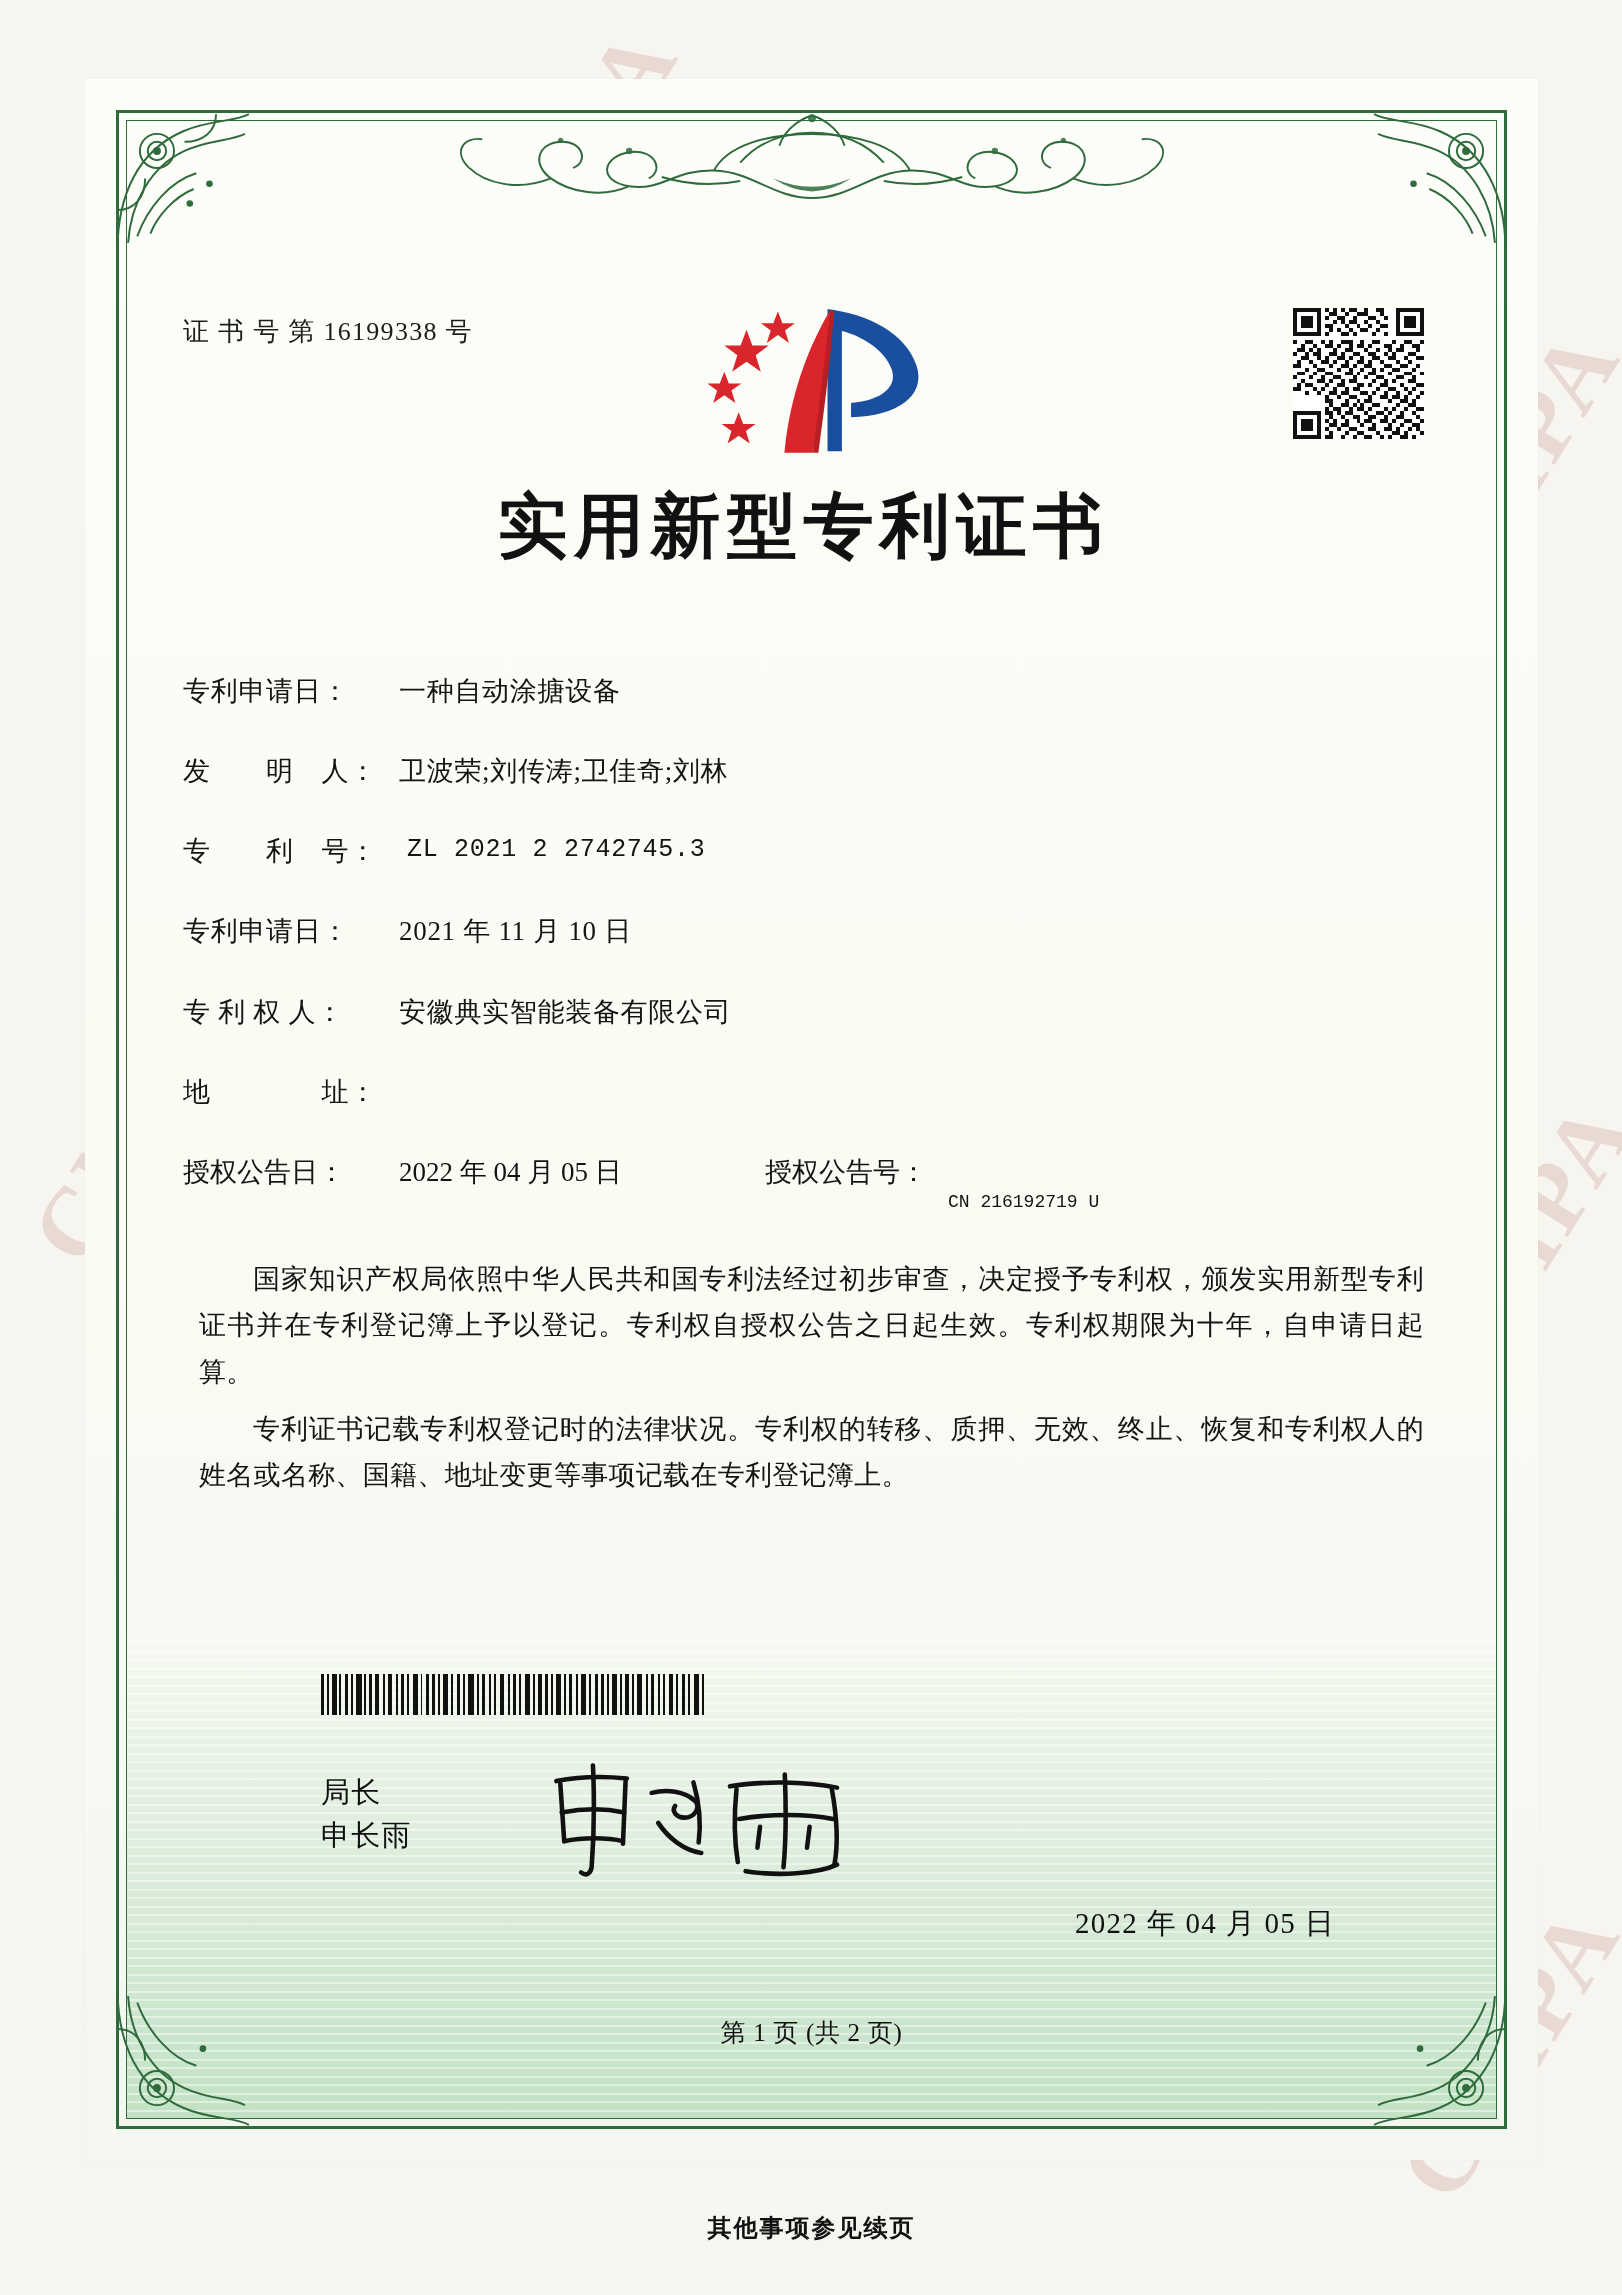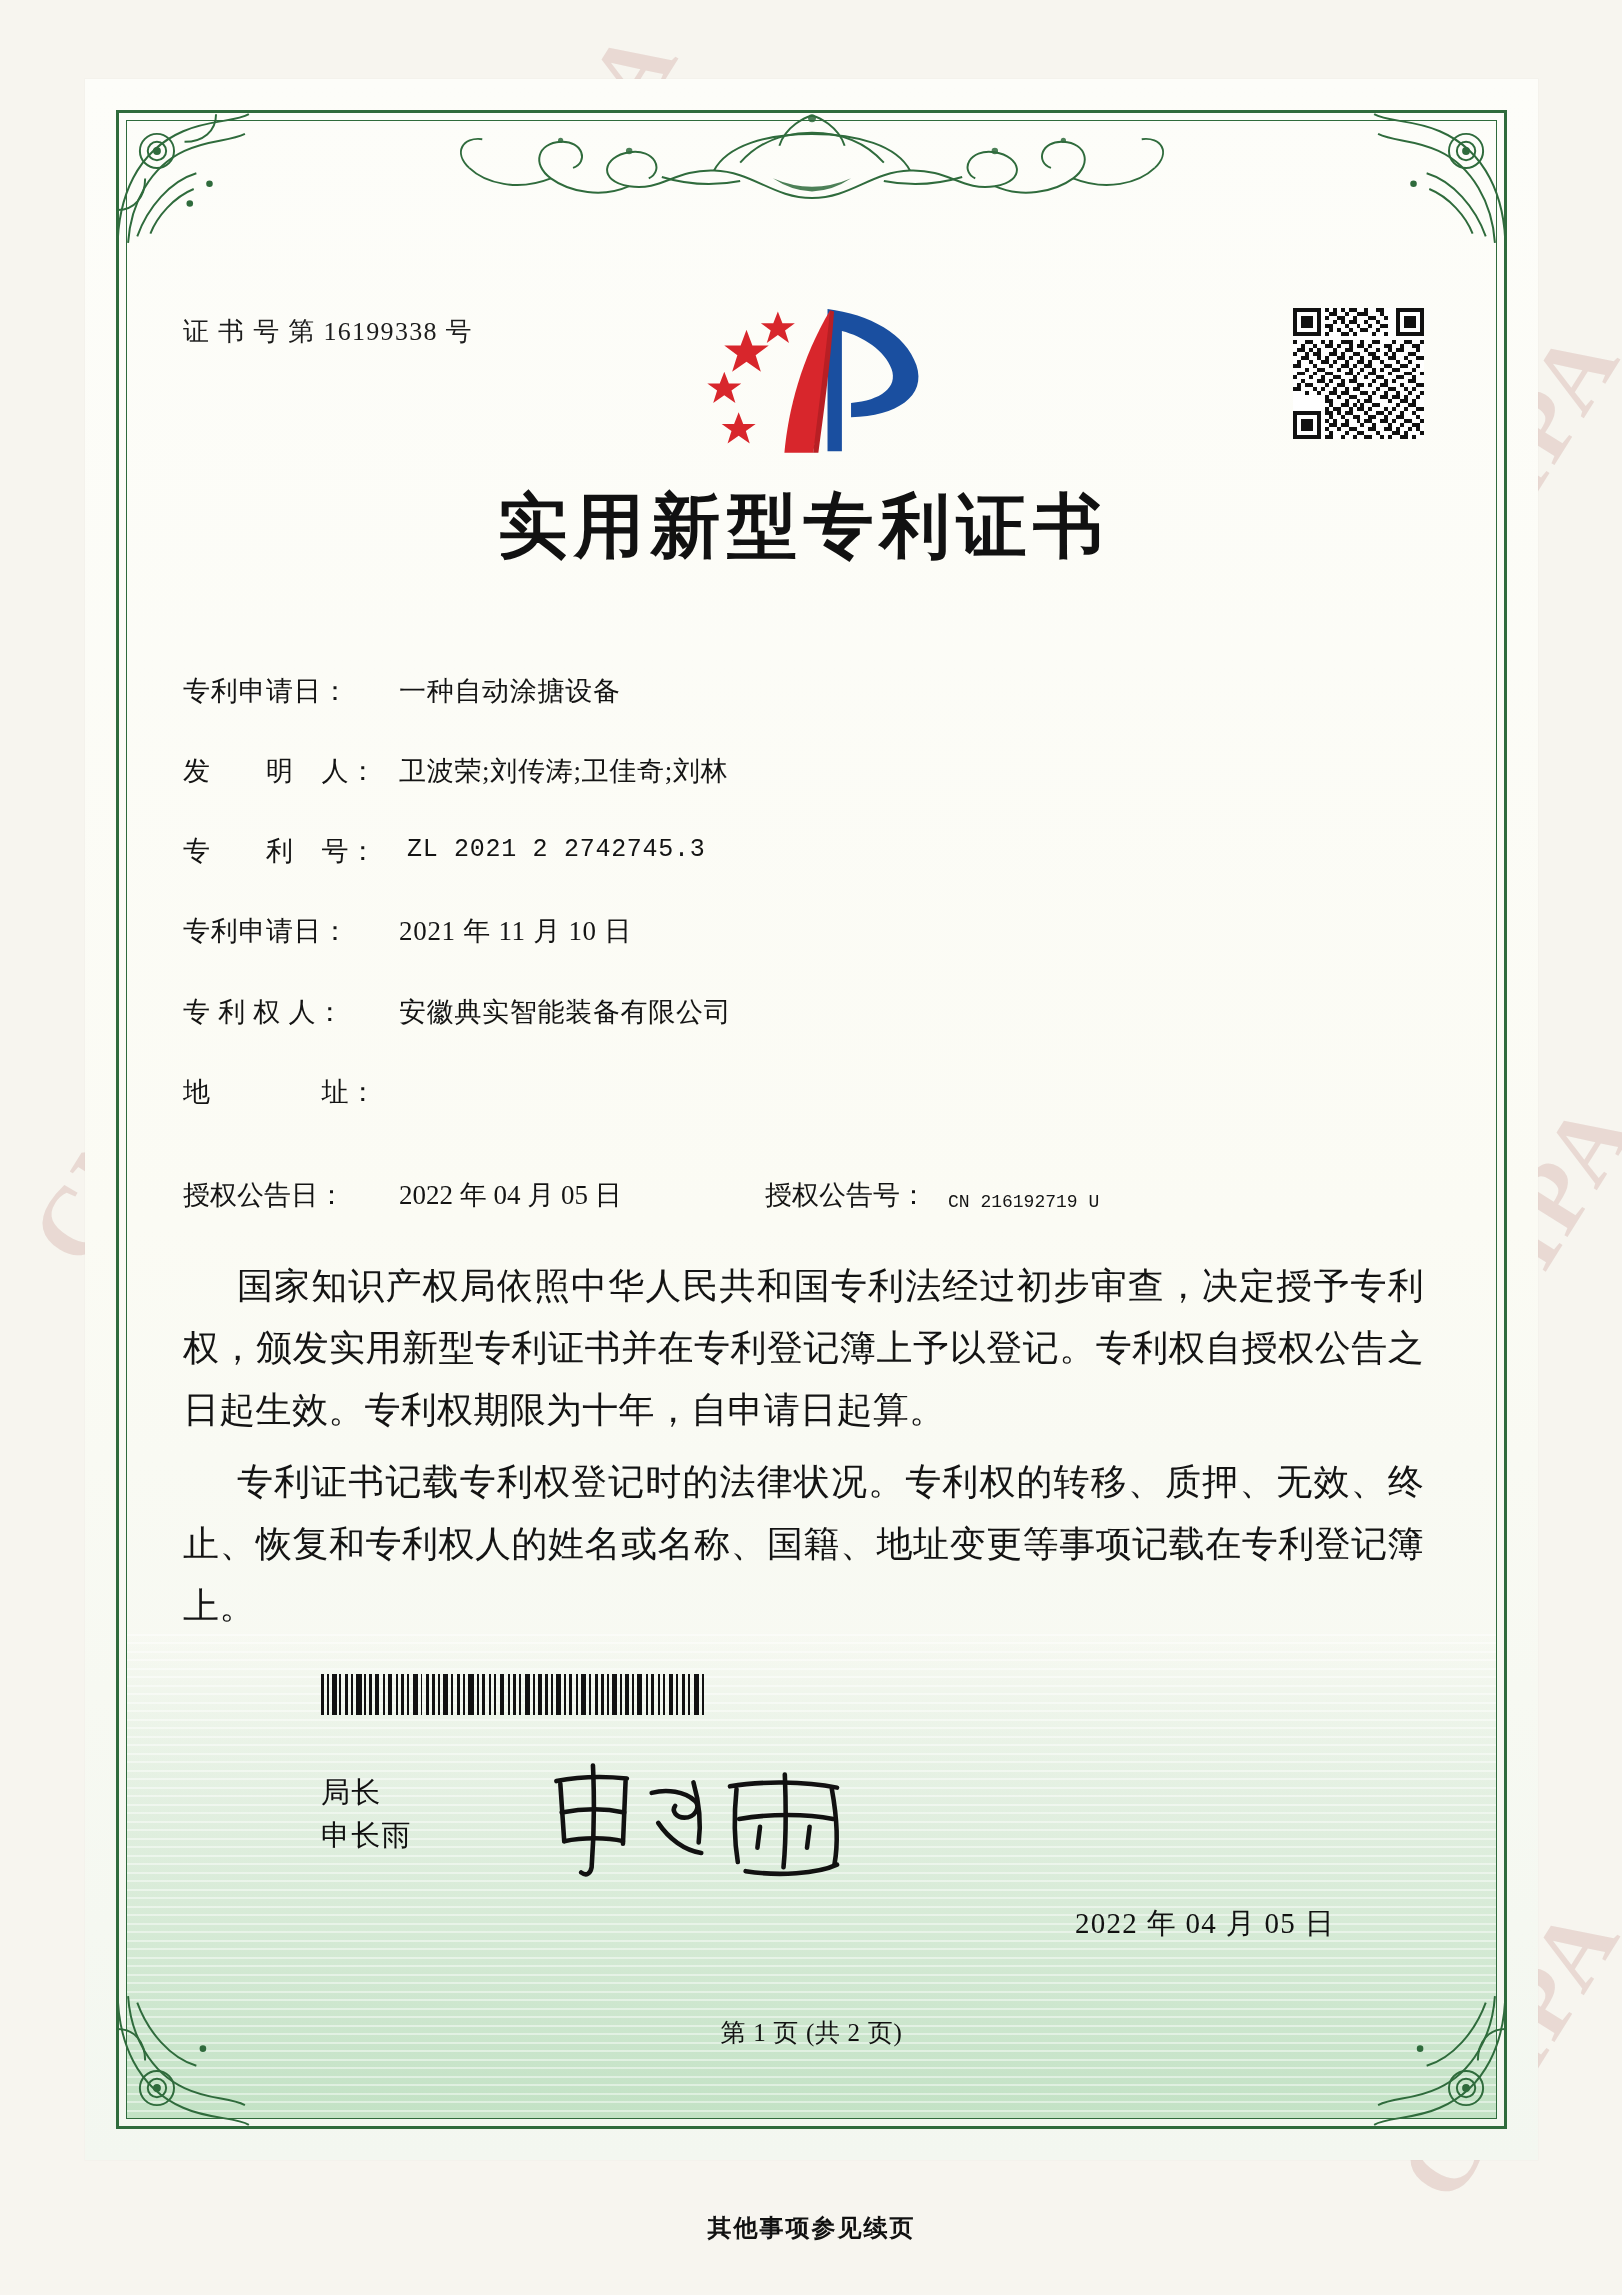--- a/index.html
+++ b/index.html
@@ -177,35 +177,36 @@
     font-size: 25px;
     letter-spacing: 0.7px;
     margin-left: 8px;
   }
   .field-value .addr-line2 {
     display: block;
   }
 
   .pair-row {
     display: flex;
-    align-items: flex-end;
+    align-items: flex-start;
     margin-bottom: 41px;
     font-size: 27px;
   }
   .pair-row .lbl-a { width: 216px; flex: 0 0 216px; white-space: pre; }
   .pair-row .val-a { width: 366px; flex: 0 0 366px; font-family: "Liberation Mono", monospace; font-size: 25px;}
   .pair-row .lbl-b { flex: 0 0 auto; margin-right: 21px; }
   .pair-row .val-b { flex: 1 1 auto; font-family: "Liberation Mono", monospace; font-size: 18px; margin-top: 36px;}
 
   .paragraphs {
     margin-top: 22px;
-    font-size: 36px;
+    font-size: 27px;
     line-height: 1.72;
     color: #141414;
     letter-spacing: 0.3px;
+    margin-left: 16px;
   }
   .paragraphs p {
     margin: 0 0 10.5px 0;
     text-indent: 54px;
     text-align: justify;
   }
 
   
   .barcode {
     position: absolute;

